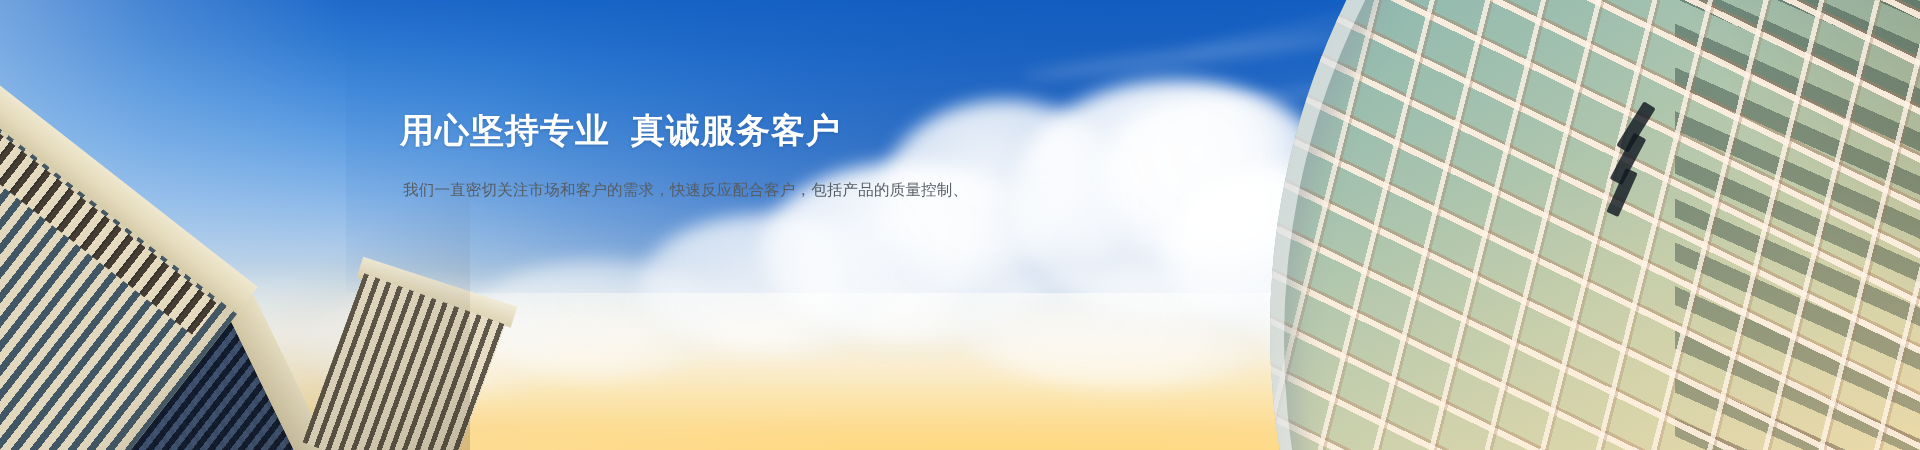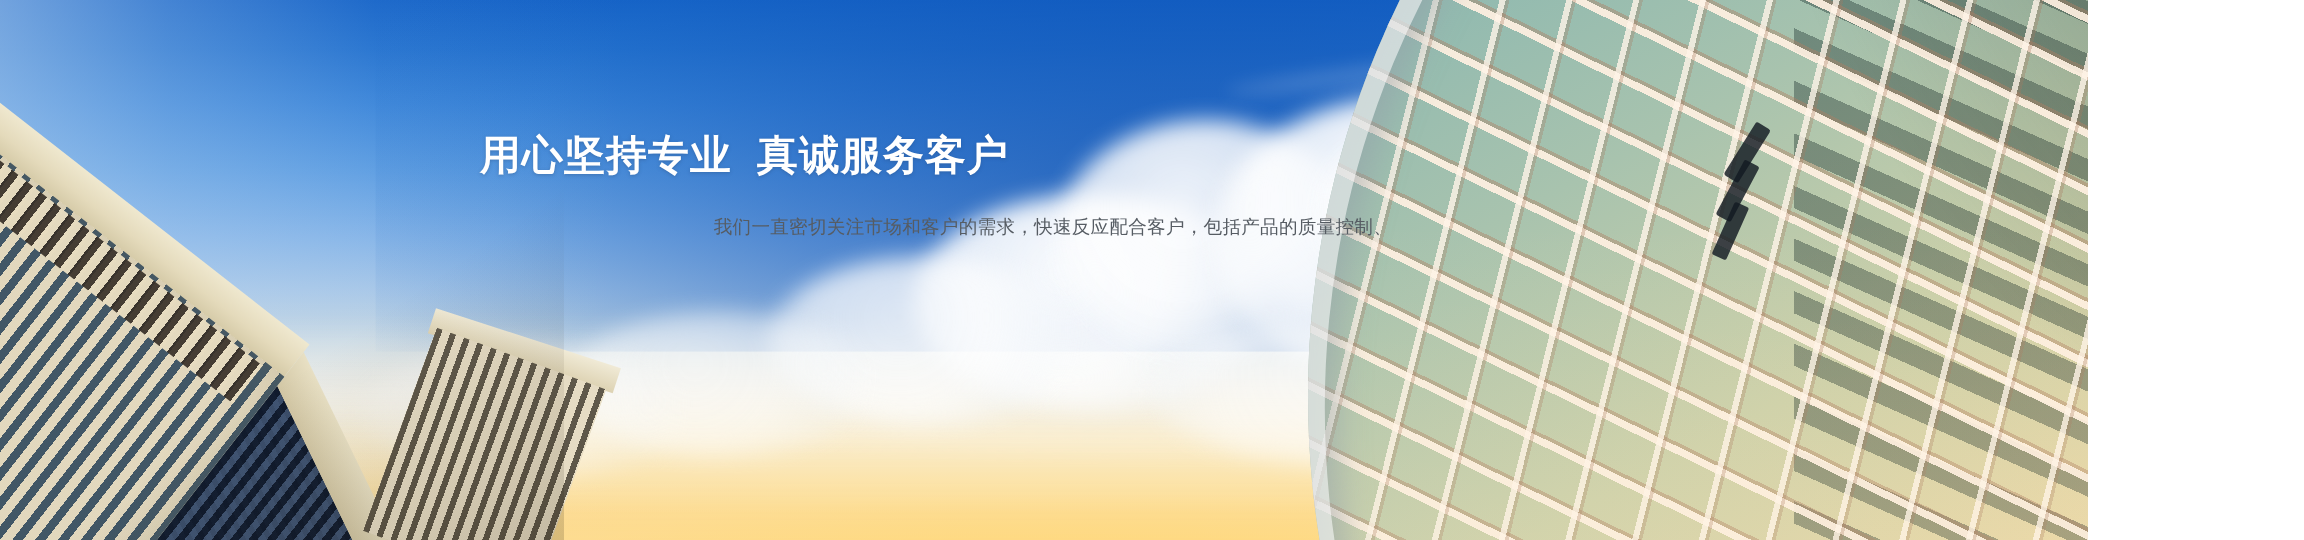--- a/index.html
+++ b/index.html
@@ -2,21 +2,21 @@
 <html><head>
 <meta charset="utf-8">
 <style>
   html, body {
     margin: 0;
     padding: 0;
     background: #ffffff;
   }
   #banner {
     position: relative;
-    width: 1740px;
+    width: 1920px;
     height: 450px;
     overflow: hidden;
     font-family: "Liberation Sans", "DejaVu Sans", sans-serif;
   }
 
   
   .sky {
     position: absolute;
     inset: 0;
     background:
@@ -369,21 +369,20 @@
     letter-spacing: 1px;
     white-space: pre;
     text-shadow: 0 1px 3px rgba(40,70,110,0.35);
   }
   .subcopy {
     margin: 22px 0 0 3px;
     font-size: 15.5px;
     line-height: 31px;
     color: #565c63;
     letter-spacing: 0.2px;
-    text-align: right;
   }
   .subcopy .line { display: block; white-space: pre; }
 </style>
 </head>
 <body>
 
 <div id="banner">
 
   <div class="sky"></div>
   <div class="sky-deep"></div>

